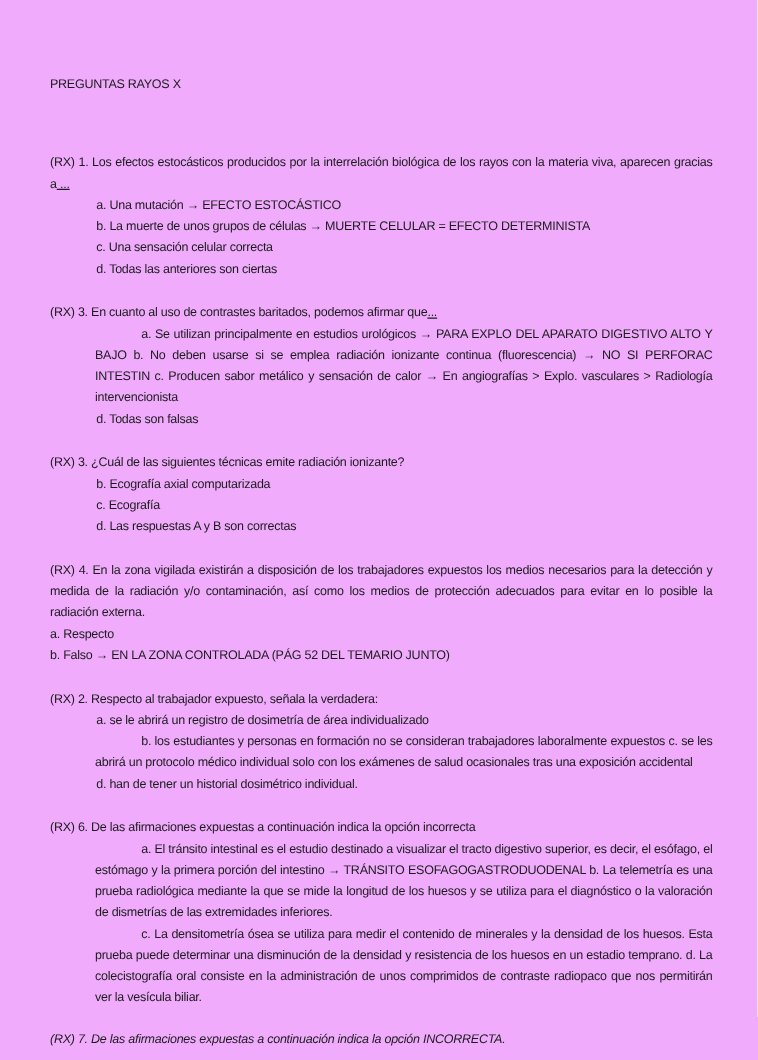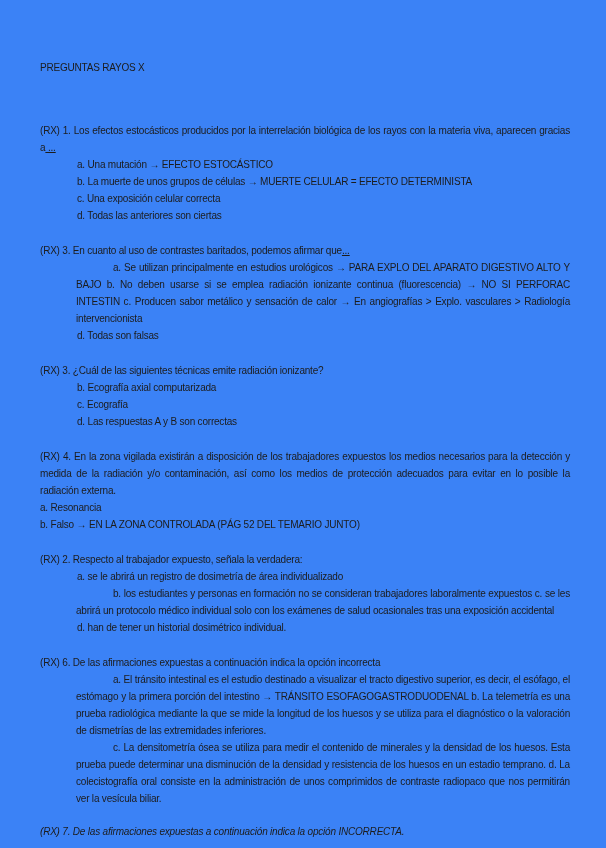--- a/index.html
+++ b/index.html
@@ -5,21 +5,21 @@
   html, body {
     margin: 0;
     padding: 0;
     background: #ffffff;
   }
   .page {
     position: relative;
     width: 606px;
     height: 848px;
     box-sizing: border-box;
-    background: #3b82f6;
+    background: #f0abfc;
     padding: 59px 36px 20px 40px;
     overflow: hidden;
     font-family: "Liberation Sans", "DejaVu Sans", sans-serif;
     font-size: 10px;
     line-height: 17px;
     letter-spacing: -0.2px;
     color: #1c1c1c;
   }
   p { margin: 0; }
   .title { margin: 0 0 46px 0; }
@@ -35,40 +35,40 @@
 <body>
 
 <div class="page">
 
   <p class="title">PREGUNTAS RAYOS X</p>
 
   <div class="q first">
     <p class="justify"><span>(RX) 1. Los efectos estocásticos producidos por la interrelación biológica de los rayos con la materia viva, aparecen gracias a</span><span class="u"> ...</span></p>
     <p class="opt">a. Una mutación → EFECTO ESTOCÁSTICO</p>
     <p class="opt">b. La muerte de unos grupos de células → MUERTE CELULAR = EFECTO DETERMINISTA</p>
-    <p class="opt">c. Una exposición celular correcta</p>
+    <p class="opt">c. Una sensación celular correcta</p>
     <p class="opt">d. Todas las anteriores son ciertas</p>
   </div>
 
   <div class="q">
     <p><span>(RX) 3. En cuanto al uso de contrastes baritados, podemos afirmar que</span><span class="u">...</span></p>
     <p class="justify hang">a. Se utilizan principalmente en estudios urológicos → PARA EXPLO DEL APARATO DIGESTIVO ALTO Y BAJO b. No deben usarse si se emplea radiación ionizante continua (fluorescencia) → NO SI PERFORAC INTESTIN c. Producen sabor metálico y sensación de calor → En angiografías &gt; Explo. vasculares &gt; Radiología intervencionista</p>
     <p class="opt">d. Todas son falsas</p>
   </div>
 
   <div class="q">
     <p>(RX) 3. ¿Cuál de las siguientes técnicas emite radiación ionizante?</p>
     <p class="opt">b. Ecografía axial computarizada</p>
     <p class="opt">c. Ecografía</p>
     <p class="opt">d. Las respuestas A y B son correctas</p>
   </div>
 
   <div class="q">
     <p class="justify">(RX) 4. En la zona vigilada existirán a disposición de los trabajadores expuestos los medios necesarios para la detección y medida de la radiación y/o contaminación, así como los medios de protección adecuados para evitar en lo posible la radiación externa.</p>
-    <p>a. Resonancia</p>
+    <p>a. Respecto</p>
     <p>b. Falso → EN LA ZONA CONTROLADA (PÁG 52 DEL TEMARIO JUNTO)</p>
   </div>
 
   <div class="q">
     <p>(RX) 2. Respecto al trabajador expuesto, señala la verdadera:</p>
     <p class="opt">a. se le abrirá un registro de dosimetría de área individualizado</p>
     <p class="justify hang">b. los estudiantes y personas en formación no se consideran trabajadores laboralmente expuestos c. se les abrirá un protocolo médico individual solo con los exámenes de salud ocasionales tras una exposición accidental</p>
     <p class="opt">d. han de tener un historial dosimétrico individual.</p>
   </div>
 

